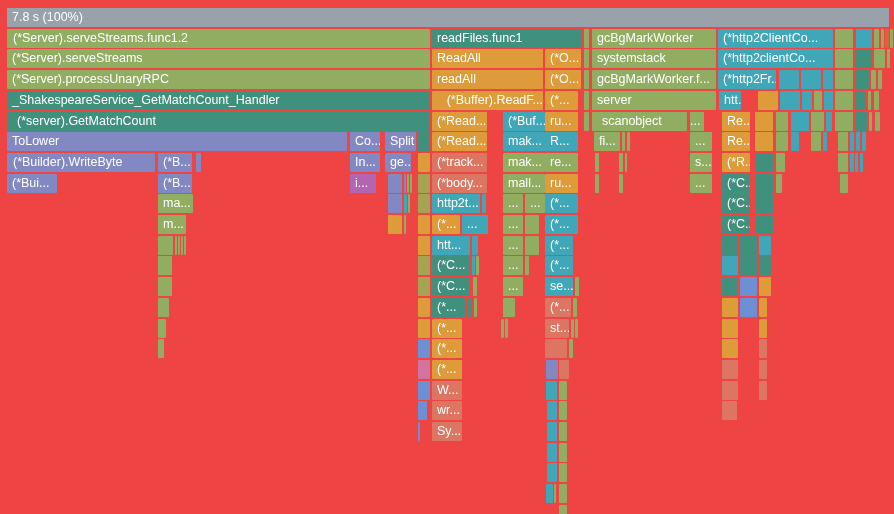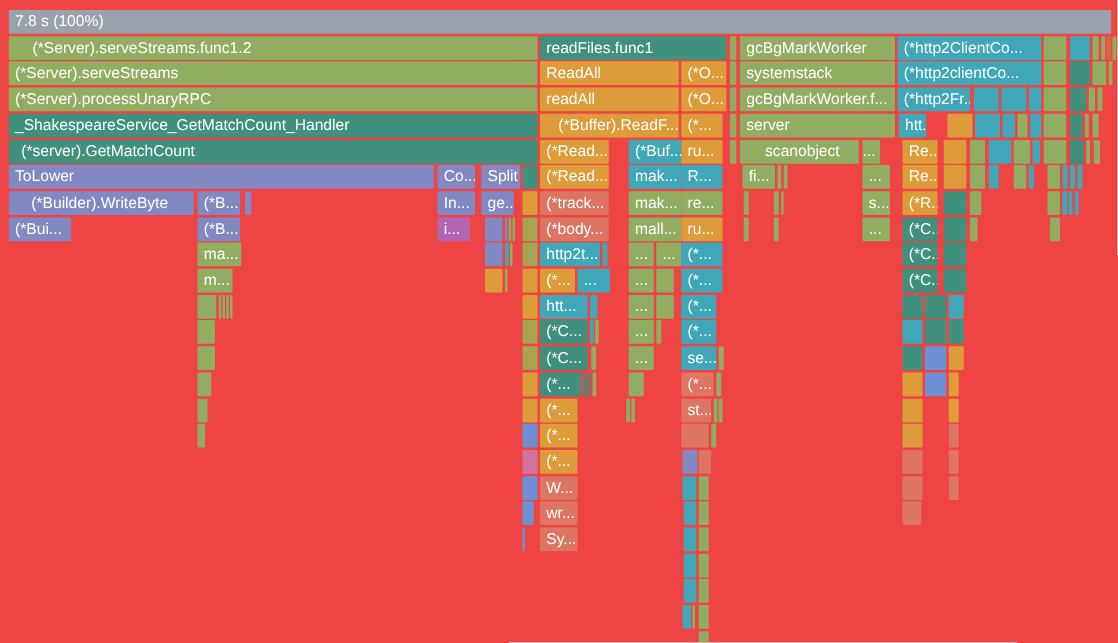--- a/index.html
+++ b/index.html
@@ -22,21 +22,21 @@
     border-radius: 1px;
     cursor: pointer;
   }
 </style>
 </head>
 <body>
 
 <div class="stage">
   <div class="frame" id="root-frame" style="left: 7px; top: 8px; width: 882px; height: 19px; background: rgb(153, 161, 170); padding-left: 5px;">7.8 s (100%)</div>
   <div id="frames">
-      <div class="frame" title="(*Server).serveStreams.func1.2" style="left: 7px; top: 28.7px; width: 423px; height: 19px; background: rgb(145, 173, 98); padding-left: 19px;">(*Server).serveStreams.func1.2</div>
+      <div class="frame" title="(*Server).serveStreams.func1.2" style="left: 7px; top: 28.7px; width: 423px; height: 19px; background: rgb(145, 173, 98); padding-left: 6px;">(*Server).serveStreams.func1.2</div>
       <div class="frame" title="readFiles.func1" style="left: 432px; top: 28.7px; width: 149px; height: 19px; background: rgb(64, 144, 126); padding-left: 5px;">readFiles.func1</div>
       <div class="frame" style="left: 584px; top: 28.7px; width: 5px; height: 19px; background: rgb(145, 173, 98); padding-left: 0px;"></div>
       <div class="frame" title="gcBgMarkWorker" style="left: 592px; top: 28.7px; width: 124px; height: 19px; background: rgb(145, 173, 98); padding-left: 5px;">gcBgMarkWorker</div>
       <div class="frame" title="(*http2ClientCo..." style="left: 718px; top: 28.7px; width: 115px; height: 19px; background: rgb(63, 167, 184); padding-left: 5px;">(*http2ClientCo...</div>
       <div class="frame" style="left: 835px; top: 28.7px; width: 18px; height: 19px; background: rgb(145, 173, 98); padding-left: 0px;"></div>
       <div class="frame" style="left: 856px; top: 28.7px; width: 16px; height: 19px; background: rgb(63, 167, 184); padding-left: 0px;"></div>
       <div class="frame" style="left: 874px; top: 28.7px; width: 5px; height: 19px; background: rgb(145, 173, 98); padding-left: 0px;"></div>
       <div class="frame" style="left: 881px; top: 28.7px; width: 3px; height: 19px; background: rgb(145, 173, 98); padding-left: 0px;"></div>
       <div class="frame" style="left: 885px; top: 28.7px; width: 4px; height: 19px; background: rgb(224, 96, 63); padding-left: 0px;"></div>
       <div class="frame" style="left: 890px; top: 28.7px; width: 3px; height: 19px; background: rgb(145, 173, 98); padding-left: 0px;"></div>
@@ -76,21 +76,21 @@
       <div class="frame" style="left: 824px; top: 90.8px; width: 9px; height: 19px; background: rgb(63, 167, 184); padding-left: 0px;"></div>
       <div class="frame" style="left: 835px; top: 90.8px; width: 18px; height: 19px; background: rgb(145, 173, 98); padding-left: 0px;"></div>
       <div class="frame" style="left: 856px; top: 90.8px; width: 10px; height: 19px; background: rgb(64, 144, 126); padding-left: 0px;"></div>
       <div class="frame" style="left: 868px; top: 90.8px; width: 3px; height: 19px; background: rgb(145, 173, 98); padding-left: 0px;"></div>
       <div class="frame" style="left: 874px; top: 90.8px; width: 5px; height: 19px; background: rgb(145, 173, 98); padding-left: 0px;"></div>
       <div class="frame" title="(*server).GetMatchCount" style="left: 7px; top: 111.5px; width: 423px; height: 19px; background: rgb(64, 144, 126); padding-left: 10px;">(*server).GetMatchCount</div>
       <div class="frame" title="(*Read..." style="left: 432px; top: 111.5px; width: 55px; height: 19px; background: rgb(221, 155, 58); padding-left: 5px;">(*Read...</div>
       <div class="frame" title="(*Buf..." style="left: 503px; top: 111.5px; width: 42px; height: 19px; background: rgb(63, 167, 184); padding-left: 5px;">(*Buf...</div>
       <div class="frame" title="ru..." style="left: 545px; top: 111.5px; width: 33px; height: 19px; background: rgb(221, 155, 58); padding-left: 5px;">ru...</div>
       <div class="frame" style="left: 584px; top: 111.5px; width: 5px; height: 19px; background: rgb(145, 173, 98); padding-left: 0px;"></div>
-      <div class="frame" title="scanobject" style="left: 592px; top: 111.5px; width: 95px; height: 19px; background: rgb(145, 173, 98); padding-left: 20px;">scanobject</div>
+      <div class="frame" title="scanobject" style="left: 592px; top: 111.5px; width: 95px; height: 19px; background: rgb(145, 173, 98); padding-left: 10px;">scanobject</div>
       <div class="frame" title="..." style="left: 690px; top: 111.5px; width: 14px; height: 19px; background: rgb(145, 173, 98); padding-left: 0px;">...</div>
       <div class="frame" title="Re..." style="left: 722px; top: 111.5px; width: 28px; height: 19px; background: rgb(221, 155, 58); padding-left: 5px;">Re...</div>
       <div class="frame" style="left: 755px; top: 111.5px; width: 18px; height: 19px; background: rgb(221, 155, 58); padding-left: 0px;"></div>
       <div class="frame" style="left: 776px; top: 111.5px; width: 12px; height: 19px; background: rgb(145, 173, 98); padding-left: 0px;"></div>
       <div class="frame" style="left: 791px; top: 111.5px; width: 18px; height: 19px; background: rgb(63, 167, 184); padding-left: 0px;"></div>
       <div class="frame" style="left: 811px; top: 111.5px; width: 13px; height: 19px; background: rgb(145, 173, 98); padding-left: 0px;"></div>
       <div class="frame" style="left: 826px; top: 111.5px; width: 6px; height: 19px; background: rgb(63, 167, 184); padding-left: 0px;"></div>
       <div class="frame" style="left: 835px; top: 111.5px; width: 18px; height: 19px; background: rgb(145, 173, 98); padding-left: 0px;"></div>
       <div class="frame" style="left: 856px; top: 111.5px; width: 11px; height: 19px; background: rgb(64, 144, 126); padding-left: 0px;"></div>
       <div class="frame" style="left: 869px; top: 111.5px; width: 3px; height: 19px; background: rgb(145, 173, 98); padding-left: 0px;"></div>
@@ -109,21 +109,21 @@
       <div class="frame" title="Re..." style="left: 722px; top: 132.2px; width: 28px; height: 19px; background: rgb(221, 155, 58); padding-left: 5px;">Re...</div>
       <div class="frame" style="left: 755px; top: 132.2px; width: 18px; height: 19px; background: rgb(221, 155, 58); padding-left: 0px;"></div>
       <div class="frame" style="left: 776px; top: 132.2px; width: 12px; height: 19px; background: rgb(145, 173, 98); padding-left: 0px;"></div>
       <div class="frame" style="left: 791px; top: 132.2px; width: 8px; height: 19px; background: rgb(63, 167, 184); padding-left: 0px;"></div>
       <div class="frame" style="left: 811px; top: 132.2px; width: 10px; height: 19px; background: rgb(145, 173, 98); padding-left: 0px;"></div>
       <div class="frame" style="left: 823px; top: 132.2px; width: 4px; height: 19px; background: rgb(63, 167, 184); padding-left: 0px;"></div>
       <div class="frame" style="left: 838px; top: 132.2px; width: 10px; height: 19px; background: rgb(145, 173, 98); padding-left: 0px;"></div>
       <div class="frame" style="left: 850px; top: 132.2px; width: 4px; height: 19px; background: rgb(63, 167, 184); padding-left: 0px;"></div>
       <div class="frame" style="left: 856px; top: 132.2px; width: 4px; height: 19px; background: rgb(63, 167, 184); padding-left: 0px;"></div>
       <div class="frame" style="left: 862px; top: 132.2px; width: 4px; height: 19px; background: rgb(63, 167, 184); padding-left: 0px;"></div>
-      <div class="frame" title="(*Builder).WriteByte" style="left: 7px; top: 152.9px; width: 148px; height: 19px; background: rgb(130, 136, 194); padding-left: 18px;">(*Builder).WriteByte</div>
+      <div class="frame" title="(*Builder).WriteByte" style="left: 7px; top: 152.9px; width: 148px; height: 19px; background: rgb(130, 136, 194); padding-left: 6px;">(*Builder).WriteByte</div>
       <div class="frame" title="(*B..." style="left: 158px; top: 152.9px; width: 34px; height: 19px; background: rgb(130, 136, 194); padding-left: 5px;">(*B...</div>
       <div class="frame" style="left: 196px; top: 152.9px; width: 5px; height: 19px; background: rgb(130, 136, 194); padding-left: 0px;"></div>
       <div class="frame" title="In..." style="left: 350px; top: 152.9px; width: 30px; height: 19px; background: rgb(130, 136, 194); padding-left: 5px;">In...</div>
       <div class="frame" title="ge..." style="left: 385px; top: 152.9px; width: 26px; height: 19px; background: rgb(130, 136, 194); padding-left: 5px;">ge...</div>
       <div class="frame" style="left: 418px; top: 152.9px; width: 12px; height: 19px; background: rgb(221, 155, 58); padding-left: 0px;"></div>
       <div class="frame" title="(*track..." style="left: 432px; top: 152.9px; width: 55px; height: 19px; background: rgb(220, 117, 97); padding-left: 5px;">(*track...</div>
       <div class="frame" title="mak..." style="left: 503px; top: 152.9px; width: 42px; height: 19px; background: rgb(145, 173, 98); padding-left: 5px;">mak...</div>
       <div class="frame" title="re..." style="left: 545px; top: 152.9px; width: 33px; height: 19px; background: rgb(145, 173, 98); padding-left: 5px;">re...</div>
       <div class="frame" style="left: 595px; top: 152.9px; width: 4px; height: 19px; background: rgb(145, 173, 98); padding-left: 0px;"></div>
       <div class="frame" style="left: 619px; top: 152.9px; width: 4px; height: 19px; background: rgb(145, 173, 98); padding-left: 0px;"></div>

